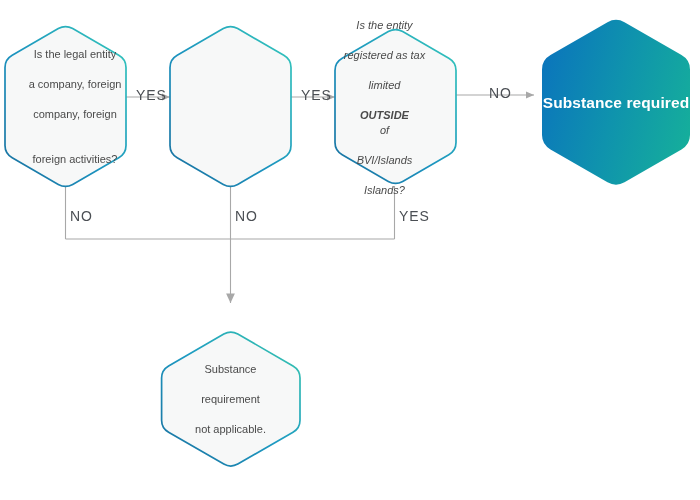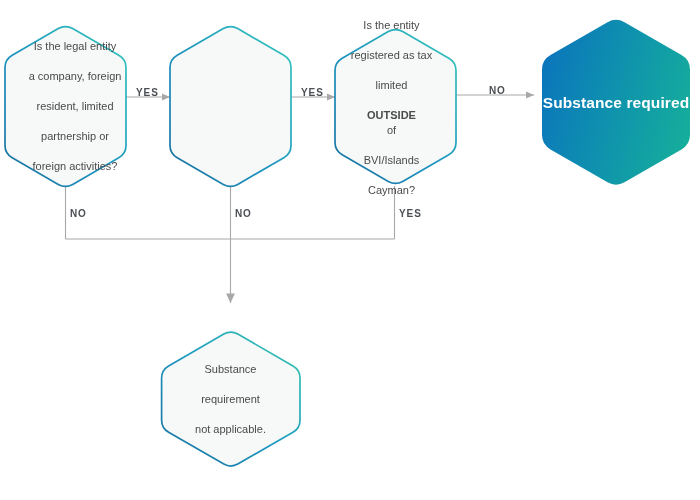--- a/index.html
+++ b/index.html
@@ -42,22 +42,22 @@
   .node-text.result span {
     color: #ffffff;
     font-size: 15.5px;
     font-weight: bold;
     letter-spacing: 0.1px;
     line-height: 18px;
   }
   .edge-label {
     position: absolute;
     color: #4b4f54;
-    font-size: 10px;
-    font-weight: bold;
+    font-size: 14px;
+    font-weight: normal;
     letter-spacing: 0.9px;
     font-family: "Liberation Sans", sans-serif;
     white-space: nowrap;
   }
   .bold-word { font-weight: bold; margin-top: 15px; }
 </style>
 </head>
 <body>
 
 <div id="canvas">
@@ -177,45 +177,45 @@
                Q 161.6 428.2 161.6 420.2
                L 161.6 378
                Q 161.6 370 168.6 365.9 Z" fill="#f7f8f8" stroke="url(#strokeGrad2)" stroke-width="1.7"></path>
     </g>
   </svg>
 
   <div class="node-text" style="left:5px; top:27px; width:140px; height:159px;">
     <span>
       <span>Is the legal entity</span><br>
       <span>a company, foreign</span><br>
-      <span>resident, limited</span><br>
-      <span>partnership or</span><br>
+      <span>company, foreign</span><br>
+      <br>
       <span>foreign activities?</span>
     </span>
   </div>
 
 
-  <div class="node-text" style="left:327px; top:30px; width:129px; height:156px;">
+  <div class="node-text" style="left:320px; top:30px; width:129px; height:156px;font-style:italic;">
     <span>
       <span>
           <span>Is the entity</span>
         </span><br>
       <span>
           <span>registered as tax</span>
         </span><br>
       <span>
           <span>limited </span>
           <span class="bold-word">OUTSIDE</span>
           <span> of</span>
         </span><br>
       <span>
           <span>BVI/Islands</span>
         </span><br>
       <span>
-          <span>Cayman?</span>
+          <span>Islands?</span>
         </span>
     </span>
   </div>
 
   <div class="node-text result" style="left:542px; top:18px; width:148px; height:169px;">
     <span>Substance required</span>
   </div>
 
   <div class="node-text" style="left:161px; top:330px; width:139px; height:138px;">
     <span>

